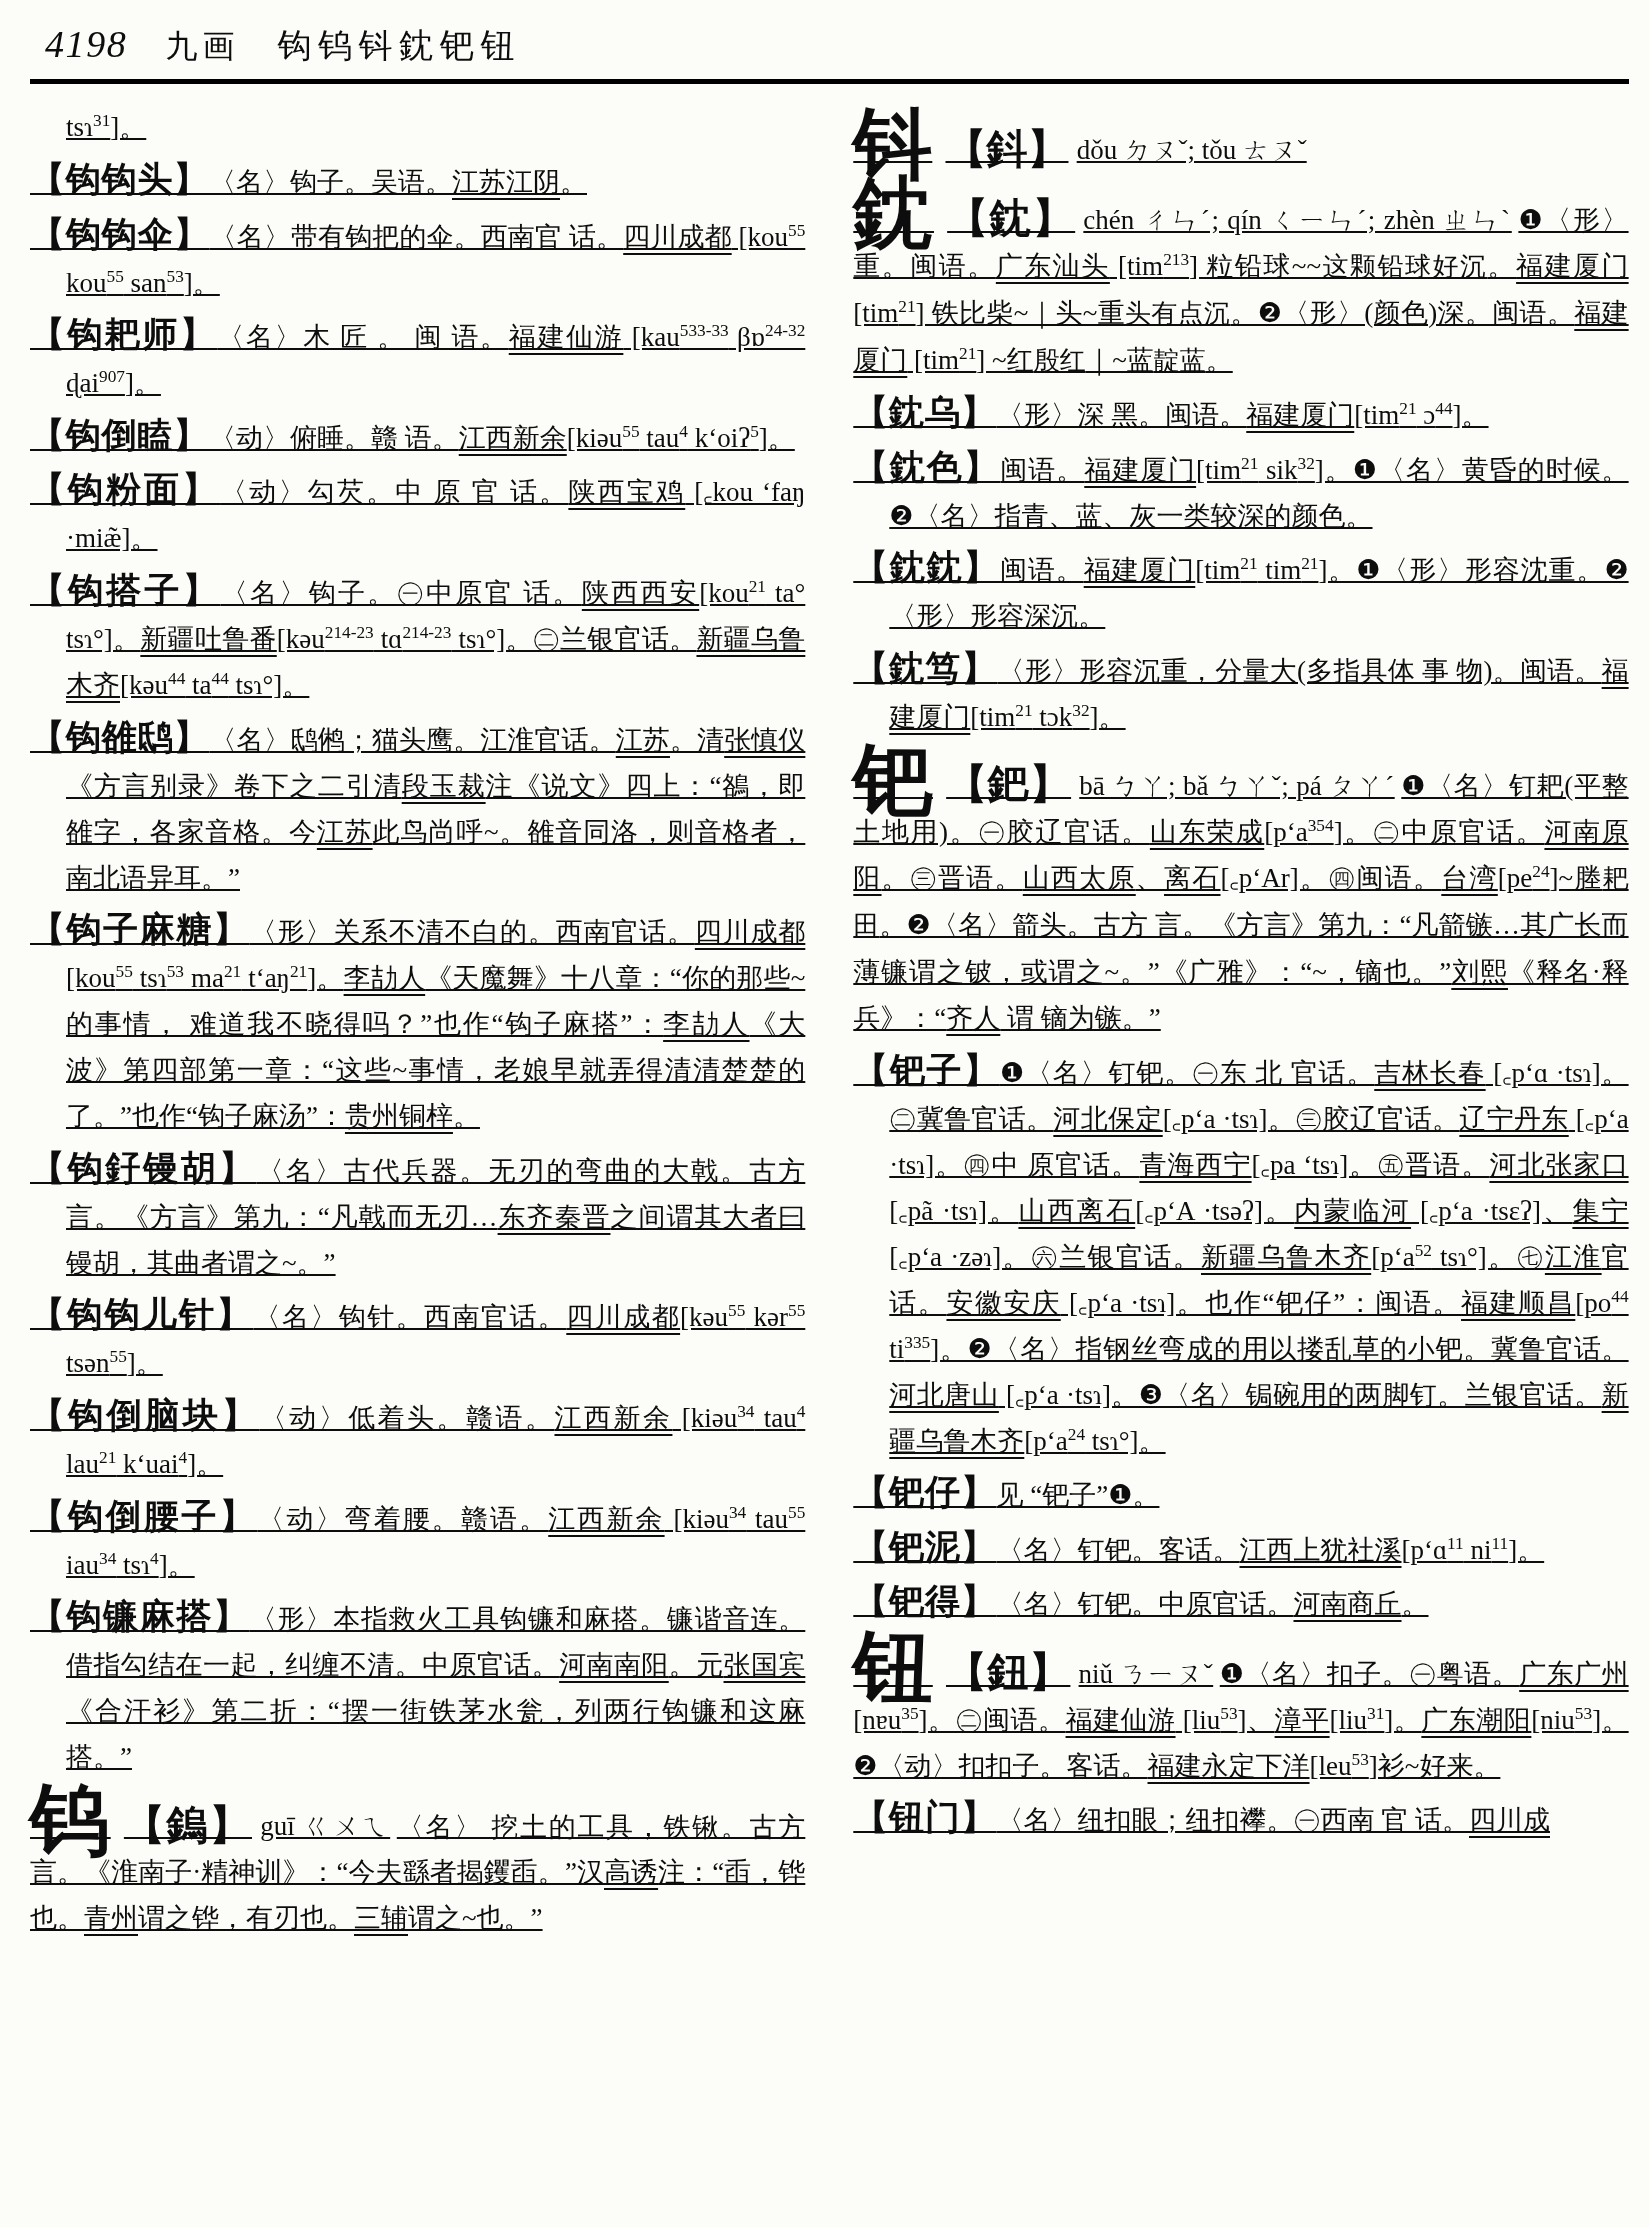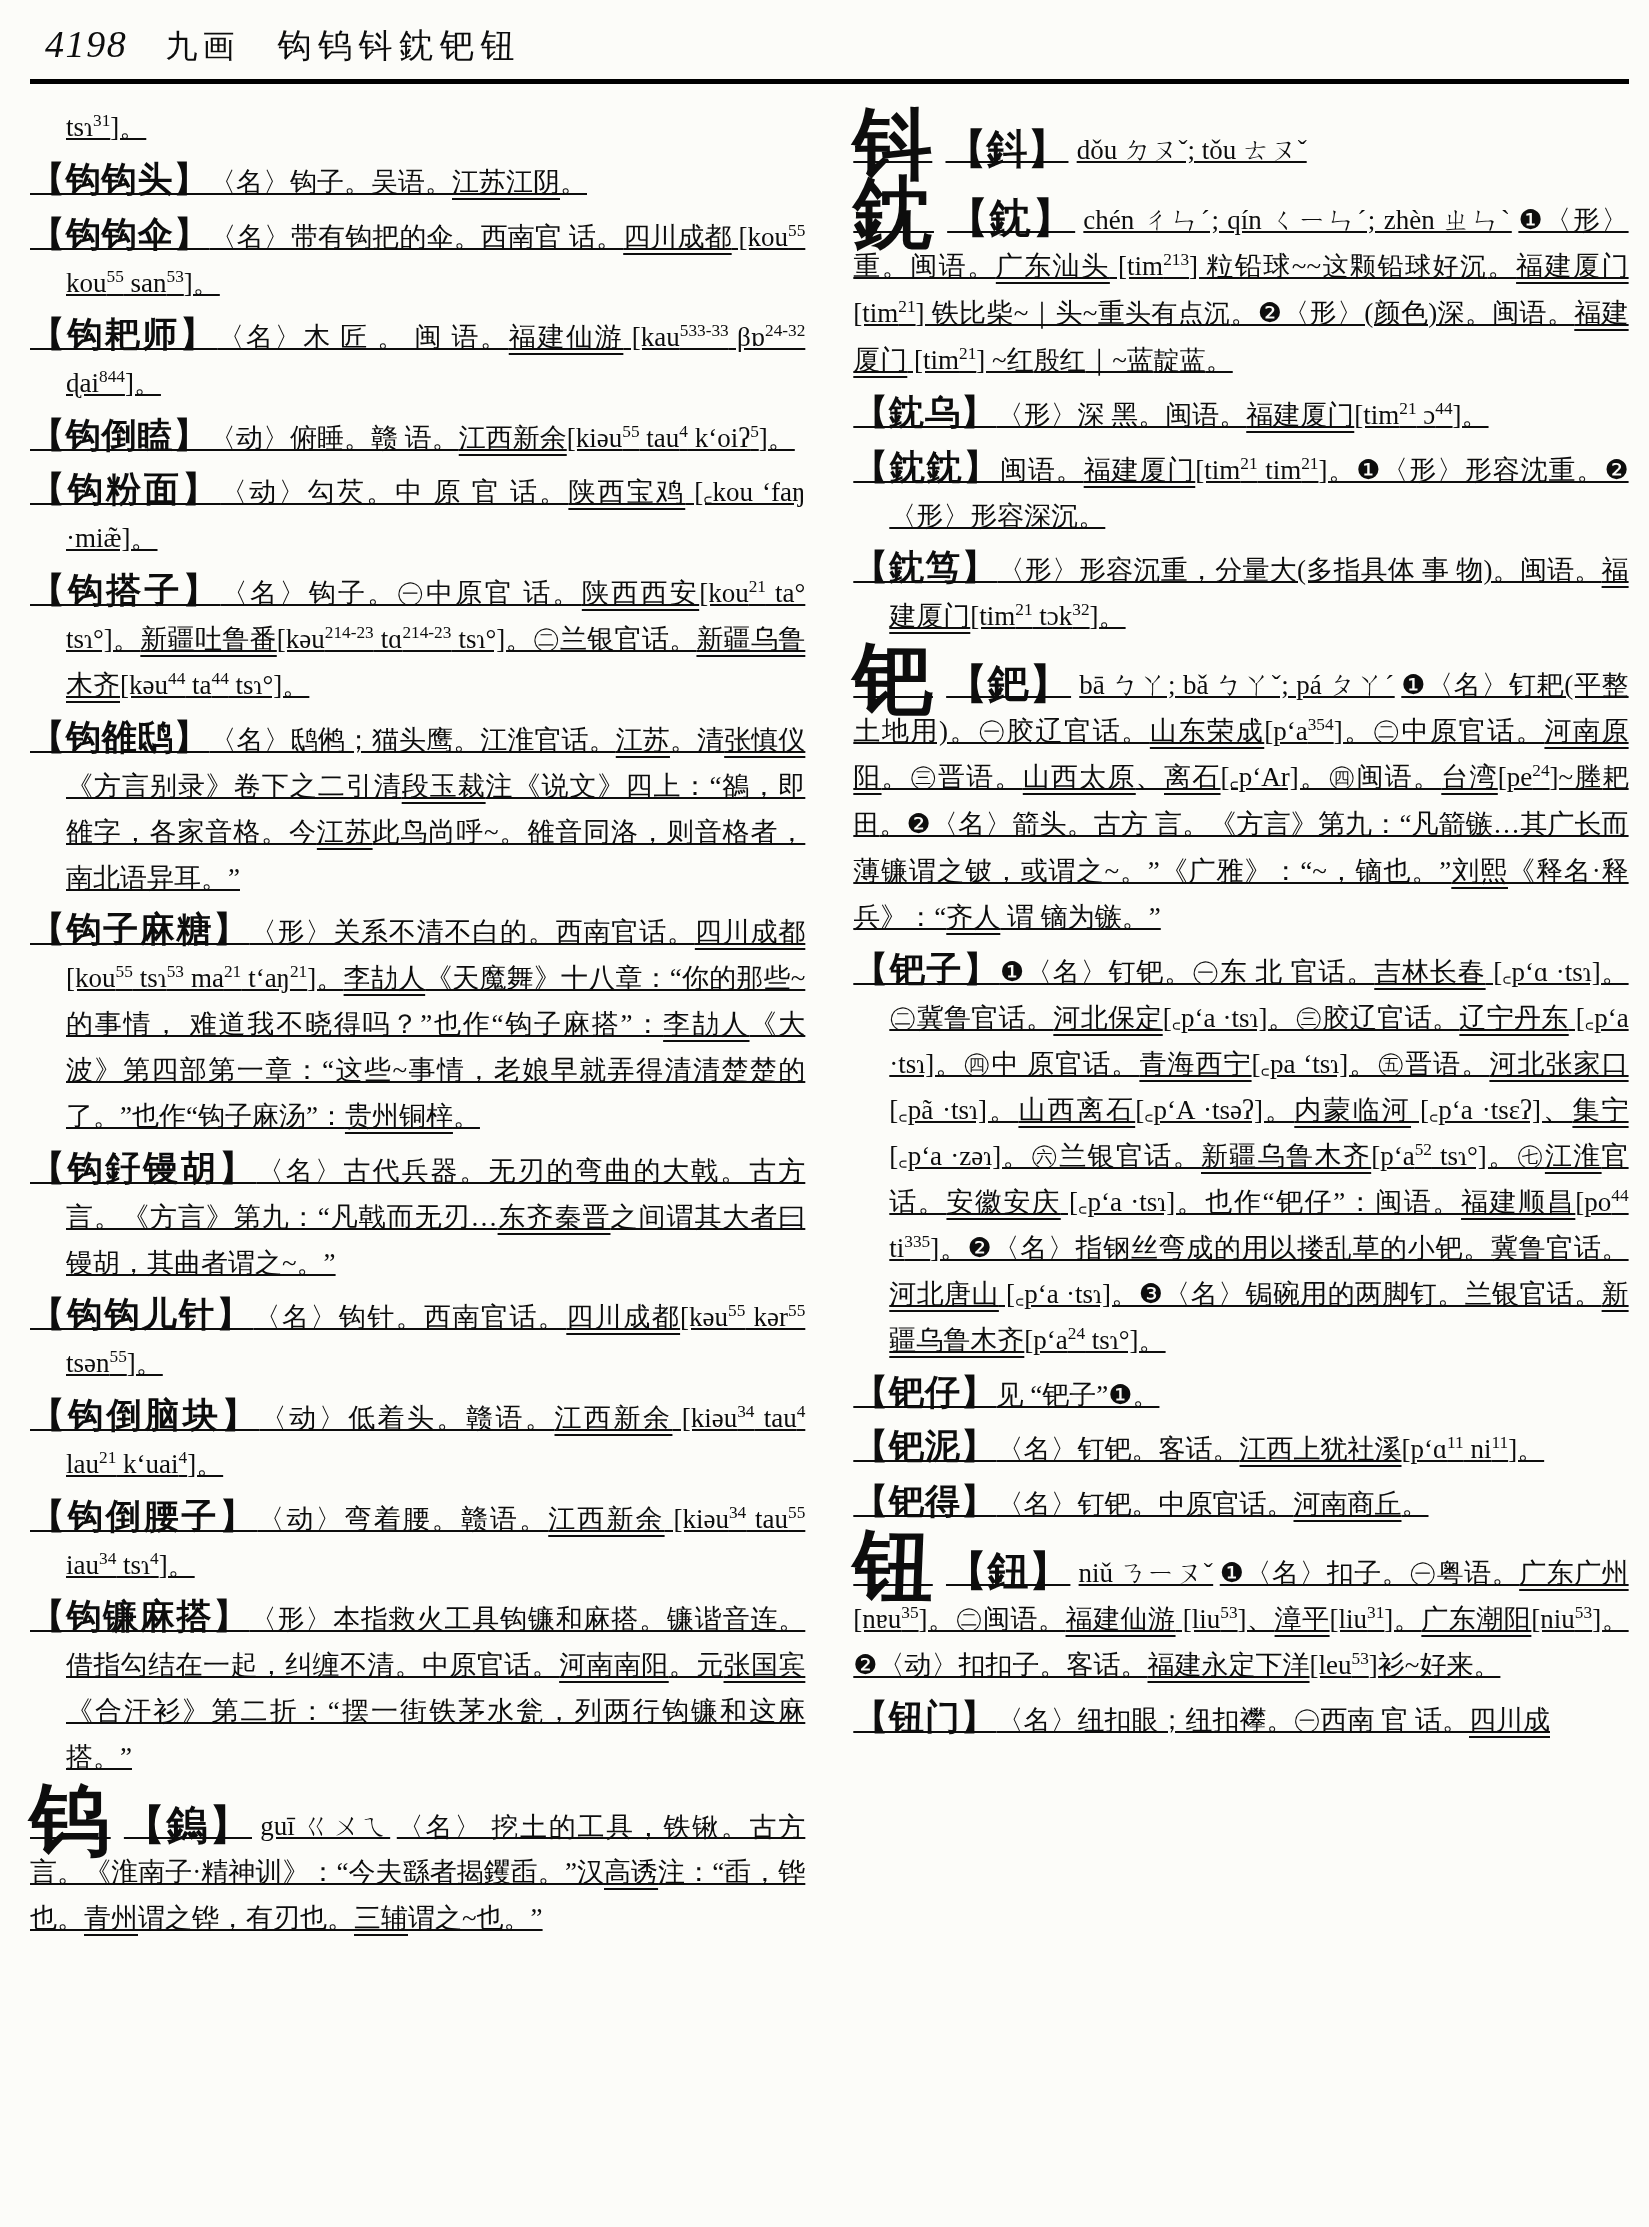--- a/index.html
+++ b/index.html
@@ -45,37 +45,38 @@
     <span class="strokes" data-name="stroke-count-section">九画</span>
     <span class="chars" data-name="header-head-characters">钩钨钭鈂钯钮</span>
   </div>
   <div class="rule" data-name="header-rule"></div>
 
   <div class="cols" data-name="two-column-body">
     <div class="col" id="col-left" data-name="left-column">
         <div class="entry cont" data-name="entry-continuation">tsɿ<sup>31</sup>]。</div>
         <div class="entry" data-name="dict-entry-compound"><span class="head" data-name="entry-headword">【钩钩头】</span><span data-name="entry-definition">〈名〉钩子。吴语。<u>江苏江阴</u>。</span></div>
         <div class="entry" data-name="dict-entry-compound"><span class="head" data-name="entry-headword">【钩钩伞】</span><span data-name="entry-definition">〈名〉带有钩把的伞。西南官 话。<u>四川成都</u> [kou<sup>55</sup> kou<sup>55</sup> san<sup>53</sup>]。</span></div>
-        <div class="entry" data-name="dict-entry-compound"><span class="head" data-name="entry-headword">【钩耙师】</span><span data-name="entry-definition">〈名〉木 匠 。 闽 语。<u>福建仙游</u> [kau<sup>533-33</sup> βɒ<sup>24-32</sup> ɖai<sup>844</sup>]。</span></div>
+        <div class="entry" data-name="dict-entry-compound"><span class="head" data-name="entry-headword">【钩耙师】</span><span data-name="entry-definition">〈名〉木 匠 。 闽 语。<u>福建仙游</u> [kau<sup>533-33</sup> βɒ<sup>24-32</sup> ɖai<sup>907</sup>]。</span></div>
         <div class="entry" data-name="dict-entry-compound"><span class="head" data-name="entry-headword">【钩倒瞌】</span><span data-name="entry-definition">〈动〉俯睡。赣 语。<u>江西新余</u>[kiəu<sup>55</sup> tau<sup>4</sup> kʻoiʔ<sup>5</sup>]。</span></div>
         <div class="entry" data-name="dict-entry-compound"><span class="head" data-name="entry-headword">【钩粉面】</span><span data-name="entry-definition">〈动〉勾芡。中 原 官 话。<u>陕西宝鸡</u> [꜀kou ʻfaŋ ·miæ̃]。</span></div>
         <div class="entry" data-name="dict-entry-compound"><span class="head" data-name="entry-headword">【钩搭子】</span><span data-name="entry-definition">〈名〉钩子。㊀中原官 话。<u>陕西西安</u>[kou<sup>21</sup> ta° tsɿ°]。<u>新疆吐鲁番</u>[kəu<sup>214-23</sup> tɑ<sup>214-23</sup> tsɿ°]。㊁兰银官话。<u>新疆乌鲁木齐</u>[kəu<sup>44</sup> ta<sup>44</sup> tsɿ°]。</span></div>
         <div class="entry" data-name="dict-entry-compound"><span class="head" data-name="entry-headword">【钩雒鸱】</span><span data-name="entry-definition">〈名〉鸱鸺；猫头鹰。江淮官话。<u>江苏</u>。清<u>张慎仪</u>《方言别录》卷下之二引清<u>段玉裁</u>注《说文》四上：“鵅，即雒字，各家音格。今<u>江苏</u>此鸟尚呼~。雒音同洛，则音格者，南北语异耳。”</span></div>
         <div class="entry" data-name="dict-entry-compound"><span class="head" data-name="entry-headword">【钩子麻糖】</span><span data-name="entry-definition">〈形〉关系不清不白的。西南官话。<u>四川成都</u> [kou<sup>55</sup> tsɿ<sup>53</sup> ma<sup>21</sup> tʻaŋ<sup>21</sup>]。<u>李劼人</u>《天魔舞》十八章：“你的那些~的事情， 难道我不晓得吗？”也作“钩子麻搭”：<u>李劼人</u>《大波》第四部第一章：“这些~事情，老娘早就弄得清清楚楚的了。”也作“钩子麻汤”：<u>贵州铜梓</u>。</span></div>
         <div class="entry" data-name="dict-entry-compound"><span class="head" data-name="entry-headword">【钩釨镘胡】</span><span data-name="entry-definition">〈名〉古代兵器。无刃的弯曲的大戟。古方言。《方言》第九：“凡戟而无刃…<u>东齐秦晋</u>之间谓其大者曰镘胡，其曲者谓之~。”</span></div>
         <div class="entry" data-name="dict-entry-compound"><span class="head" data-name="entry-headword">【钩钩儿针】</span><span data-name="entry-definition">〈名〉钩针。西南官话。<u>四川成都</u>[kəu<sup>55</sup> kər<sup>55</sup> tsən<sup>55</sup>]。</span></div>
         <div class="entry" data-name="dict-entry-compound"><span class="head" data-name="entry-headword">【钩倒脑块】</span><span data-name="entry-definition">〈动〉低着头。赣语。<u>江西新余</u> [kiəu<sup>34</sup> tau<sup>4</sup> lau<sup>21</sup> kʻuai<sup>4</sup>]。</span></div>
         <div class="entry" data-name="dict-entry-compound"><span class="head" data-name="entry-headword">【钩倒腰子】</span><span data-name="entry-definition">〈动〉弯着腰。赣语。<u>江西新余</u> [kiəu<sup>34</sup> tau<sup>55</sup> iau<sup>34</sup> tsɿ<sup>4</sup>]。</span></div>
         <div class="entry" data-name="dict-entry-compound"><span class="head" data-name="entry-headword">【钩镰麻搭】</span><span data-name="entry-definition">〈形〉本指救火工具钩镰和麻搭。镰谐音连。借指勾结在一起，纠缠不清。中原官话。<u>河南南阳</u>。元<u>张国宾</u>《合汗衫》第二折：“摆一街铁茅水瓮，列两行钩镰和这麻搭。”</span></div>
         <div class="entry bigent" data-name="dict-entry-head-character"><span class="bigchar" data-name="head-character">钨</span><span class="trad" data-name="traditional-form">【鎢】</span><span class="pinyin" data-name="pronunciation">guī ㄍㄨㄟ</span><span data-name="entry-definition">〈名〉 挖土的工具，铁锹。古方言。《淮南子·精神训》：“今夫繇者揭钁臿。”汉<u>高诱</u>注：“臿，铧也。<u>青州</u>谓之铧，有刃也。<u>三辅</u>谓之~也。”</span></div>
       </div>
     <div class="col" id="col-right" data-name="right-column">
         <div class="entry bigent" data-name="dict-entry-head-character"><span class="bigchar" data-name="head-character">钭</span><span class="trad" data-name="traditional-form">【鈄】</span><span class="pinyin" data-name="pronunciation">dǒu ㄉㄡˇ; tǒu ㄊㄡˇ</span><span data-name="entry-definition"></span></div>
         <div class="entry bigent" data-name="dict-entry-head-character"><span class="bigchar" data-name="head-character">鈂</span><span class="trad" data-name="traditional-form">【鈂】</span><span class="pinyin" data-name="pronunciation">chén ㄔㄣˊ; qín ㄑㄧㄣˊ; zhèn ㄓㄣˋ</span><span data-name="entry-definition">❶〈形〉重。闽语。<u>广东汕头</u> [tim<sup>213</sup>] 粒铅球~~<small>这颗铅球好沉</small>。<u>福建厦门</u> [tim<sup>21</sup>] 铁比柴~｜头~重<small>头有点沉</small>。❷〈形〉(颜色)深。闽语。<u>福建厦门</u> [tim<sup>21</sup>] ~红<small>殷红</small>｜~蓝<small>靛蓝</small>。</span></div>
         <div class="entry" data-name="dict-entry-compound"><span class="head" data-name="entry-headword">【鈂乌】</span><span data-name="entry-definition">〈形〉深 黑。闽语。<u>福建厦门</u>[tim<sup>21</sup> ɔ<sup>44</sup>]。</span></div>
+        <div class="entry" data-name="dict-entry-compound"><span class="head" data-name="entry-headword">【鈂色】</span><span data-name="entry-definition">闽语。<u>福建厦门</u>[tim<sup>21</sup> sik<sup>32</sup>]。❶〈名〉黄昏的时候。❷〈名〉指青、蓝、灰一类较深的颜色。</span></div>
         <div class="entry" data-name="dict-entry-compound"><span class="head" data-name="entry-headword">【鈂鈂】</span><span data-name="entry-definition">闽语。<u>福建厦门</u>[tim<sup>21</sup> tim<sup>21</sup>]。❶〈形〉形容沈重。❷〈形〉形容深沉。</span></div>
         <div class="entry" data-name="dict-entry-compound"><span class="head" data-name="entry-headword">【鈂笃】</span><span data-name="entry-definition">〈形〉形容沉重，分量大(多指具体 事 物)。闽语。<u>福建厦门</u>[tim<sup>21</sup> tɔk<sup>32</sup>]。</span></div>
         <div class="entry bigent" data-name="dict-entry-head-character"><span class="bigchar" data-name="head-character">钯</span><span class="trad" data-name="traditional-form">【鈀】</span><span class="pinyin" data-name="pronunciation">bā ㄅㄚ; bǎ ㄅㄚˇ; pá ㄆㄚˊ</span><span data-name="entry-definition">❶〈名〉钉耙(平整土地用)。㊀胶辽官话。<u>山东荣成</u>[pʻa<sup>354</sup>]。㊁中原官话。<u>河南原阳</u>。㊂晋语。<u>山西太原</u>、<u>离石</u>[꜀pʻAr]。㊃闽语。<u>台湾</u>[pe<sup>24</sup>]~塍<small>耙田</small>。❷〈名〉箭头。古方 言。《方言》第九：“凡箭镞…其广长而薄镰谓之铍，或谓之~。”《广雅》：“~，镝也。”<u>刘熙</u>《释名·释兵》：“<u>齐人</u> 谓 镝为镞。”</span></div>
         <div class="entry" data-name="dict-entry-compound"><span class="head" data-name="entry-headword">【钯子】</span><span data-name="entry-definition">❶〈名〉钉钯。㊀东 北 官话。<u>吉林长春</u> [꜀pʻɑ ·tsɿ]。㊁冀鲁官话。<u>河北保定</u>[꜀pʻa ·tsɿ]。㊂胶辽官话。<u>辽宁丹东</u> [꜀pʻa ·tsɿ]。㊃中 原官话。<u>青海西宁</u>[꜀pa ʻtsɿ]。㊄晋语。<u>河北张家口</u> [꜀pã ·tsɿ]。<u>山西离石</u>[꜀pʻA ·tsəʔ]。<u>内蒙临河</u> [꜀pʻa ·tsɛʔ]、<u>集宁</u> [꜀pʻa ·zəɿ]。㊅兰银官话。<u>新疆乌鲁木齐</u>[pʻa<sup>52</sup> tsɿ°]。㊆<u>江淮</u>官话。<u>安徽安庆</u> [꜀pʻa ·tsɿ]。也作“钯仔”：闽语。<u>福建顺昌</u>[po<sup>44</sup> ti<sup>335</sup>]。❷〈名〉指钢丝弯成的用以搂乱草的小钯。冀鲁官话。<u>河北唐山</u> [꜀pʻa ·tsɿ]。❸〈名〉锔碗用的两脚钉。兰银官话。<u>新疆乌鲁木齐</u>[pʻa<sup>24</sup> tsɿ°]。</span></div>
         <div class="entry" data-name="dict-entry-compound"><span class="head" data-name="entry-headword">【钯仔】</span><span data-name="entry-definition">见 “钯子”❶。</span></div>
         <div class="entry" data-name="dict-entry-compound"><span class="head" data-name="entry-headword">【钯泥】</span><span data-name="entry-definition">〈名〉钉钯。客话。<u>江西上犹社溪</u>[pʻɑ<sup>11</sup> ni<sup>11</sup>]。</span></div>
         <div class="entry" data-name="dict-entry-compound"><span class="head" data-name="entry-headword">【钯得】</span><span data-name="entry-definition">〈名〉钉钯。中原官话。<u>河南商丘</u>。</span></div>
         <div class="entry bigent" data-name="dict-entry-head-character"><span class="bigchar" data-name="head-character">钮</span><span class="trad" data-name="traditional-form">【鈕】</span><span class="pinyin" data-name="pronunciation">niǔ ㄋㄧㄡˇ</span><span data-name="entry-definition">❶〈名〉扣子。㊀粤语。<u>广东广州</u>[nɐu<sup>35</sup>]。㊁闽语。<u>福建仙游</u> [liu<sup>53</sup>]、<u>漳平</u>[liu<sup>31</sup>]。<u>广东潮阳</u>[niu<sup>53</sup>]。❷〈动〉扣扣子。客话。<u>福建永定下洋</u>[leu<sup>53</sup>]衫~好来。</span></div>
         <div class="entry" data-name="dict-entry-compound"><span class="head" data-name="entry-headword">【钮门】</span><span data-name="entry-definition">〈名〉纽扣眼；纽扣襻。㊀西南 官 话。<u>四川成</u></span></div>
       </div>

